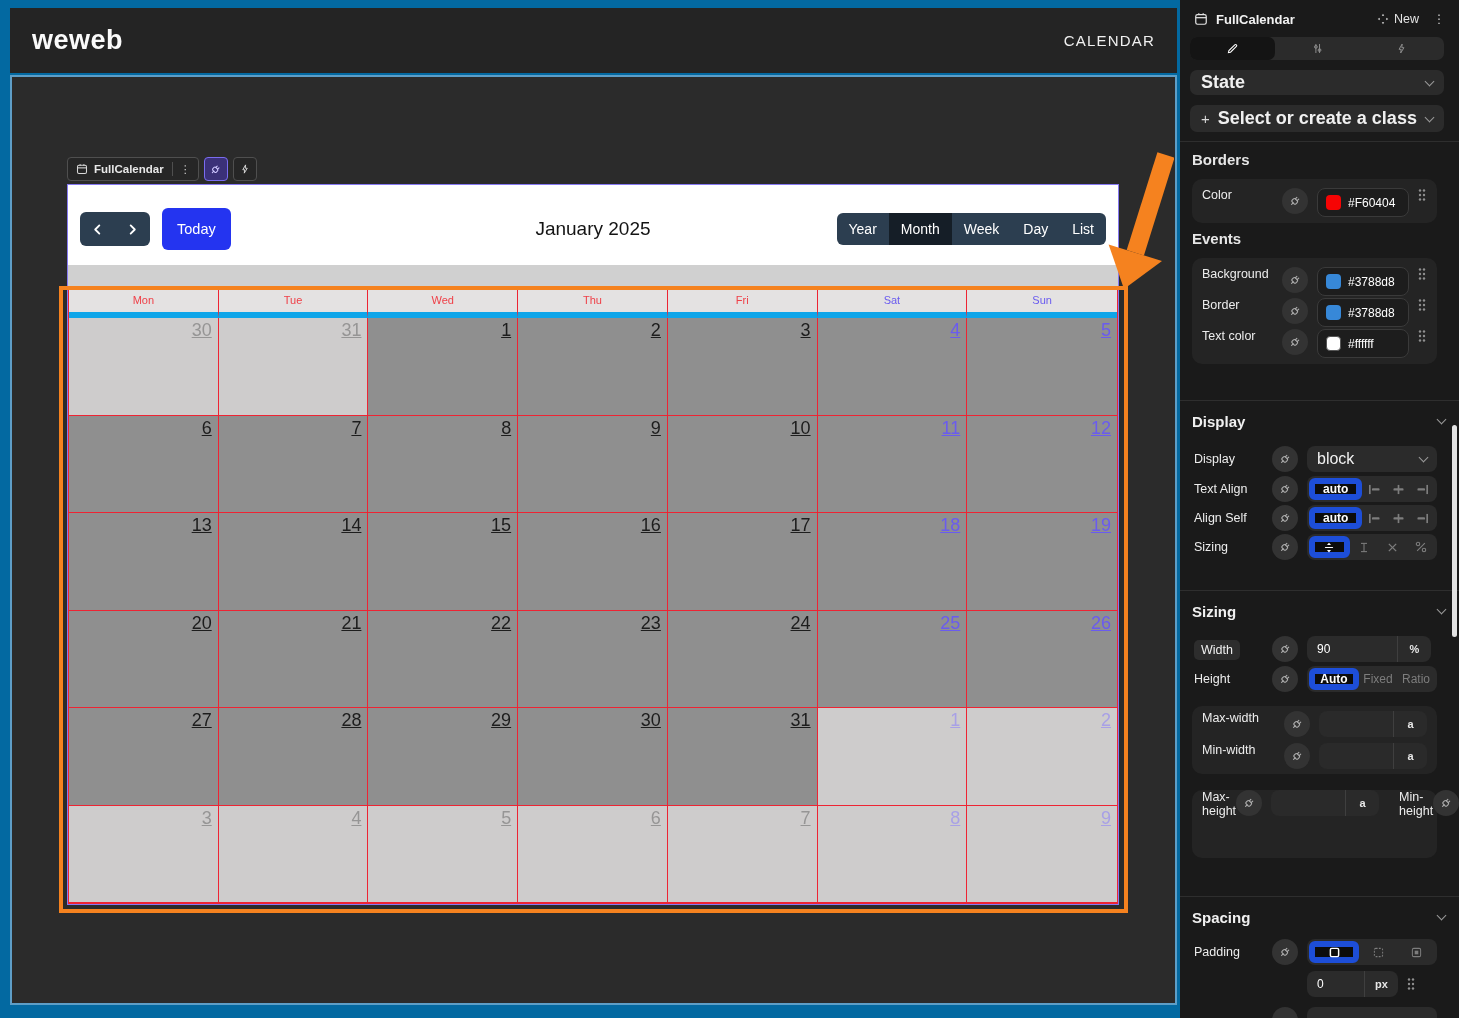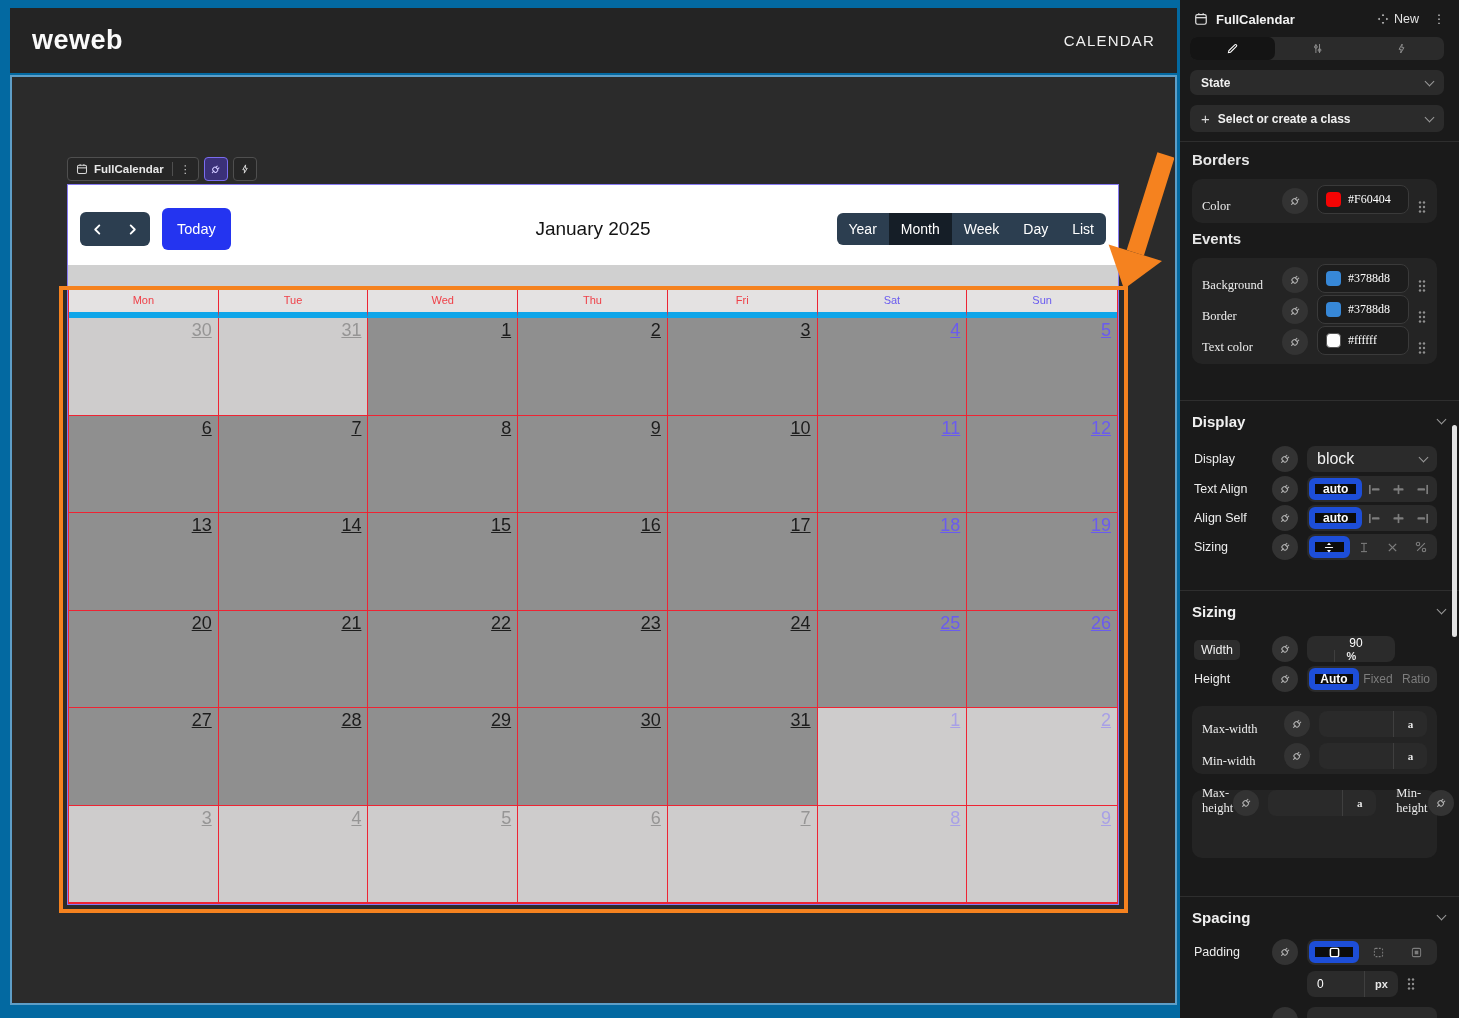--- a/index.html
+++ b/index.html
@@ -79,36 +79,36 @@
   .p-kebab { margin-left:14px; color:#cfcfcf; font-size:12px; cursor:pointer; }
 
   .tabs { top:37px; left:10px !important; right:15px !important; height:23px;
     background:#2B2B2B; border-radius:7px; display:flex; }
   .tab { flex:1; display:flex; align-items:center; justify-content:center; color:#8f8f8f;
     border-radius:7px; cursor:pointer; }
   .tab.active { background:#141414; color:#fff; }
 
   .pill-select { background:#2B2B2B; border-radius:7px; display:flex; align-items:center;
     padding:0 11px; cursor:pointer; }
-  .pill-select .plabel { font-size:12px; font-weight:700; color:#f0f0f0; }
+  .pill-select .plabel { font-size:18px; font-weight:700; color:#f0f0f0; }
   .chev { width:7px; height:7px; border-right:1.6px solid #9a9a9a; border-bottom:1.6px solid #9a9a9a;
     transform:rotate(45deg); margin-left:auto; margin-top:-3px; }
   .state-row { top:70px; left:10px !important; right:15px !important; height:25px; }
   .class-row { top:105px; left:10px !important; right:15px !important; height:27px; }
   .plus { font-size:15px; font-weight:400; color:#d8d8d8; margin-right:8px; }
 
   .panel-divider { position:absolute; left:0; right:0; height:1px; background:#2E2E2E; }
 
   .section-title { position:absolute; left:12px; font-size:15px; font-weight:600; color:#E6E6E6; }
   .section-head { position:absolute; left:12px; right:14px; display:flex; align-items:center; }
   .section-head .stitle { font-size:15px; font-weight:700; color:#F0F0F0; }
 
   .card { position:absolute; left:12px; width:245px; background:#242424; border-radius:10px; }
 
-  .prop-row { display:flex; align-items:flex-end;font-family:Liberation Serif, serif; }
+  .prop-row { display:flex; align-items:flex-start; }
   .prop-label { font-size:12.5px; color:#EDEDED; flex:1; }
   .bind-btn { width:26px; height:26px; border-radius:50%; background:#333333; color:#ADADAD;
     display:flex; align-items:center; justify-content:center; flex:none; cursor:pointer; }
   .value-pill { display:flex; align-items:center; gap:7px; width:92px; height:29px; margin-left:9px;
     background:#1D1D1D; border:1px solid #3A3A3A; border-radius:8px; padding:0 8px; cursor:pointer; }
   .swatch { width:15px; height:15px; border-radius:4px; flex:none; }
   .swatch.light { border:1px solid #555; }
   .value-text { font-size:12px; color:#fff; }
   .drag-dots { margin-left:8px; color:#8f8f8f; display:flex; cursor:grab; }
 
@@ -674,21 +674,21 @@
           <svg width="14" height="14" viewBox="0 0 16 16" fill="none" stroke="currentColor" stroke-width="1.3" stroke-linecap="round">
             <g transform="rotate(45 8 8)">
               <rect x="5" y="6" width="6" height="5" rx="1.5"></rect>
               <line x1="6.5" y1="3.5" x2="6.5" y2="6"></line>
               <line x1="9.5" y1="3.5" x2="9.5" y2="6"></line>
               <line x1="8" y1="11" x2="8" y2="13.5"></line>
             </g>
           </svg>
         </span>
       <span class="ctrl" style="background:none;">
-        <span class="input-group" style="width:88px;flex-direction:column;">
+        <span class="input-group" style="width:124px;">
           <span class="ival">90</span>
           <span class="iunit">%</span>
         </span>
       </span>
     </div>
 
     <div class="p-row" style="top:666px">
       <span class="prop-label">Height</span>
       <span class="bind-btn">
           <svg width="14" height="14" viewBox="0 0 16 16" fill="none" stroke="currentColor" stroke-width="1.3" stroke-linecap="round">

